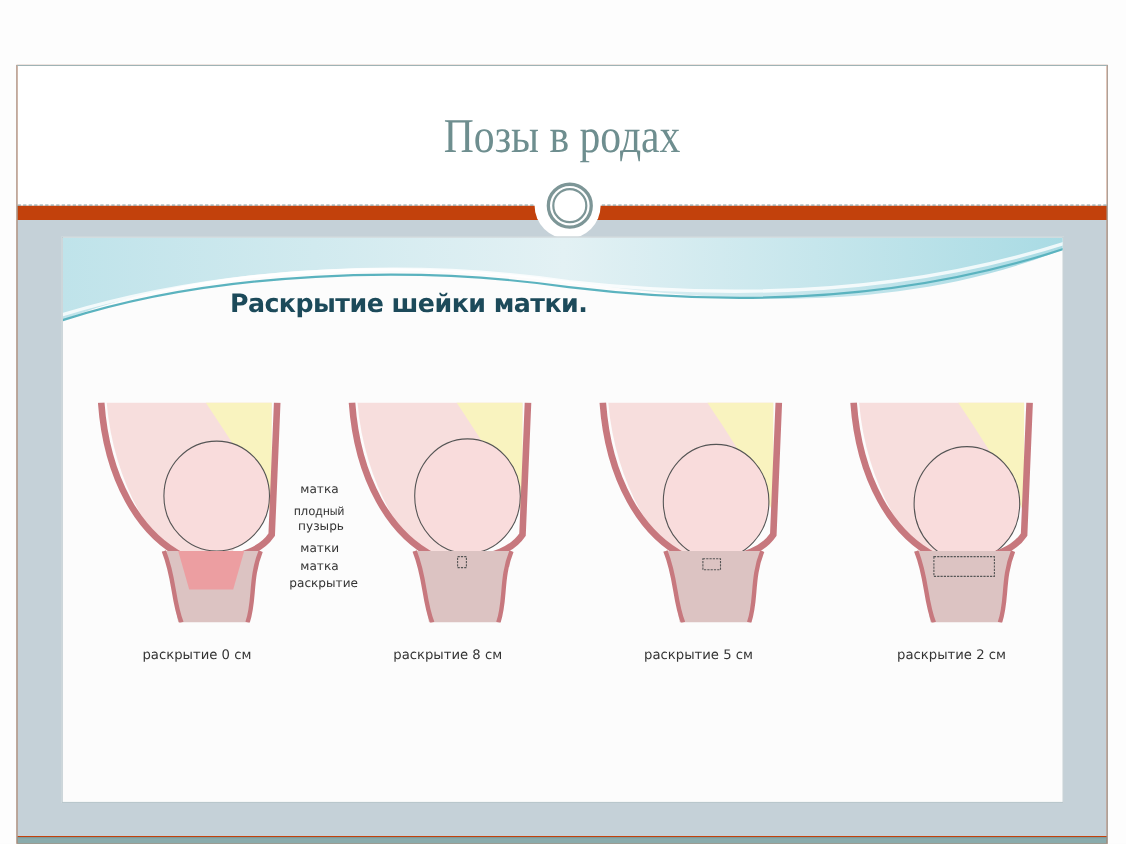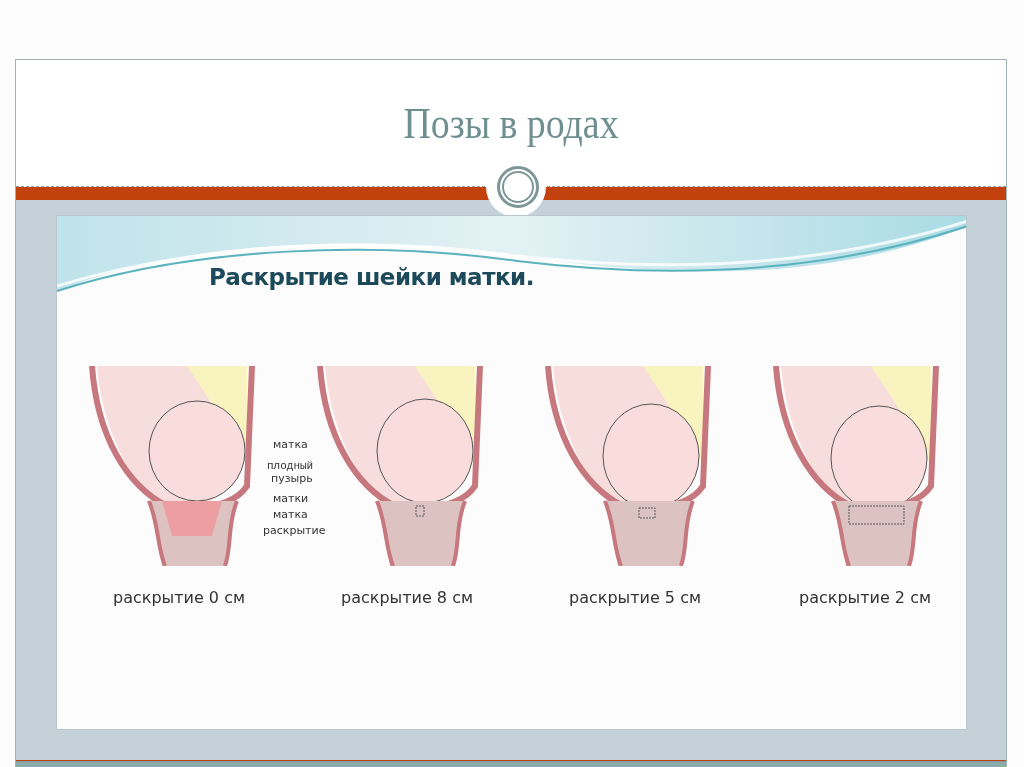--- a/index.html
+++ b/index.html
@@ -11,21 +11,21 @@
   .body-area { position:absolute; left:0; top:140px; width:100%; height:560px; background:#c5d1d8; }
   .footer-band { position:absolute; left:0; top:701px; width:100%; height:34px; background:#8aabac; border-top:1px solid #7e9a9b; }
   .ring-holder { position:absolute; left:470px; top:97px; width:60px; height:60px; border-radius:50%; background:#fff; }
   .ring { position:absolute; left:481px; top:106px; width:42px; height:42px; border-radius:50%; border:3px solid #7d9697; box-sizing:border-box; }
   .ring-inner { position:absolute; left:486px; top:111px; width:32px; height:32px; border-radius:50%; border:2px solid #7d9697; box-sizing:border-box; }
   .picture { position:absolute; left:40px; top:155px; width:911px; height:515px; background:#fcfcfc; border:1px solid #b9c7cc; overflow:hidden; box-sizing:border-box; }
   .wave { position:absolute; left:0; top:0; width:911px; height:90px; }
   .pic-heading { position:absolute; left:152px; top:48px; font-family:"DejaVu Sans", sans-serif; font-weight:bold; font-size:23px; color:#1c4a5a; letter-spacing:-0.5px; }
   .stage { position:absolute; top:150px; width:190px; height:200px; }
   .stage svg { position:absolute; left:0; top:0; }
-  .caption { position:absolute; top:224px; width:200px; text-align:center; font-size:16px; color:#333; font-family:"DejaVu Sans", sans-serif; }
+  .caption { position:absolute; top:224px; width:200px; text-align:center; font-size:12px; color:#333; font-family:"DejaVu Sans", sans-serif; }
   .lbl { position:absolute; font-size:11px; color:#333; font-family:"DejaVu Sans", sans-serif; }
 </style>
 </head>
 <body>
 
 <div class="slide">
   <div class="title-area">
     <div class="title">Позы в родах</div>
   </div>
   <div class="dotline"></div>

